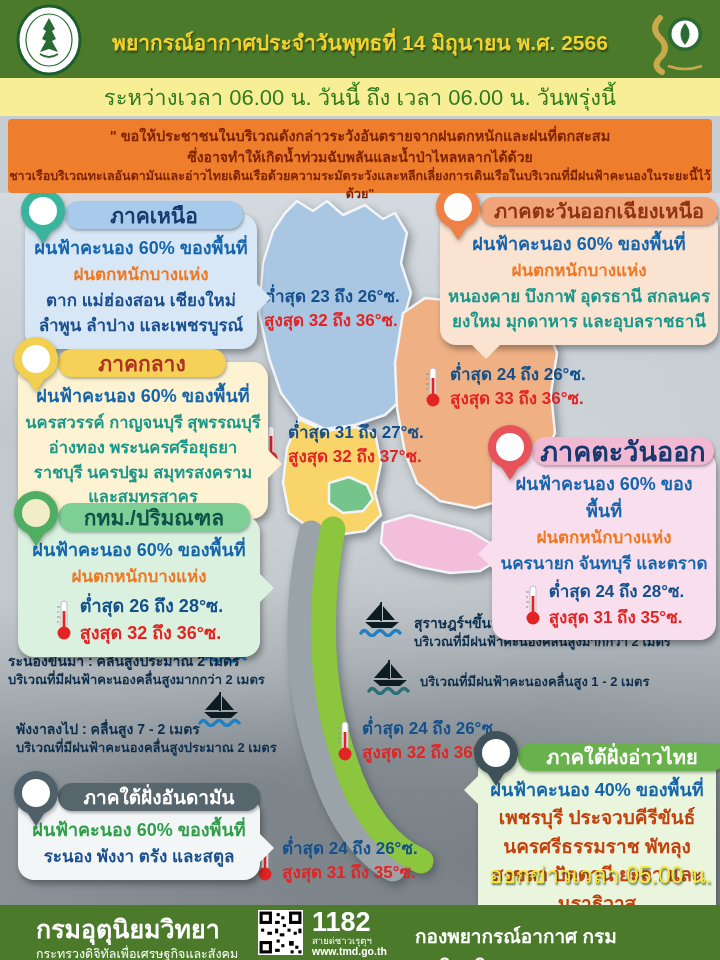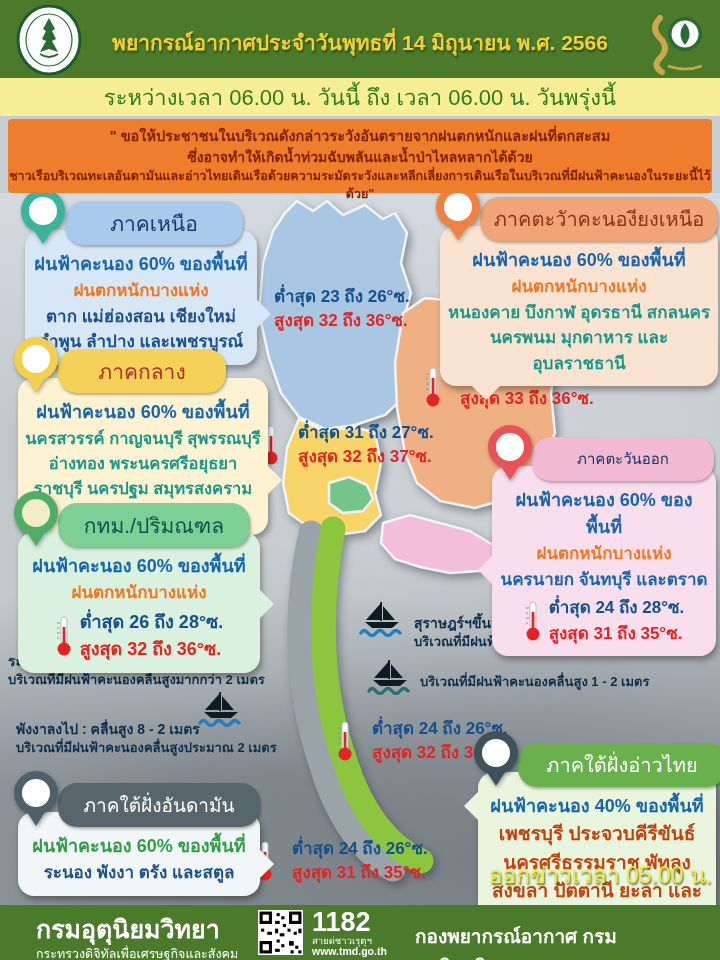--- a/index.html
+++ b/index.html
@@ -30,22 +30,22 @@
 
 
 .mapsvg{position:absolute;left:225px;top:0;z-index:1;filter:drop-shadow(3px 4px 4px rgba(40,50,60,.45))}
 
 
 .rb{position:absolute;z-index:3}
 .rb .pin{position:absolute;left:-4px;top:-12px;width:44px;height:60px;z-index:5;filter:drop-shadow(1px 2px 2px rgba(0,0,0,.35))}
 .rb .pin .head{width:44px;height:44px;border-radius:50%;background:var(--pc);position:relative}
 .rb .pin .head::after{content:"";position:absolute;inset:8px;background:var(--pic,#fff);border-radius:50%}
 .rb .pin .tip{width:0;height:0;margin:-9px auto 0;border-left:13px solid transparent;border-right:13px solid transparent;border-top:20px solid var(--pc)}
-.rb .pill{position:relative;z-index:4;margin-left:40px;height:44px;border-radius:19px;display:flex;align-items:center;
-  justify-content:center;font-weight:normal;box-shadow:1px 2px 3px rgba(0,0,0,.3)}
+.rb .pill{position:relative;z-index:4;margin-left:40px;height:28px;border-radius:19px;display:flex;align-items:center;
+  justify-content:center;font-weight:bold;box-shadow:1px 2px 3px rgba(0,0,0,.3)}
 .rb .card{position:relative;z-index:2;margin-top:-15px;border-radius:16px;padding:21px 6px 10px;text-align:center;
   font-weight:bold;box-shadow:2px 4px 6px rgba(0,0,0,.35);line-height:1.5}
 .rb .card::after{content:"";position:absolute;width:24px;height:24px;background:inherit;transform:rotate(45deg);z-index:-1}
 .ln.rain{color:#1565ad;font-size:18px}
 .ln.heavy{color:#f0761f;font-size:17px}
 .ln.prov{color:#1a4f8f;font-size:17px}
 .trow{display:flex;align-items:center;justify-content:center;gap:7px;margin-top:3px;text-align:left}
 .trow .tmin{color:#14508c;font-size:18px}
 .trow .tmax{color:#e22424;font-size:18px}
 
@@ -60,21 +60,21 @@
 .northeast .card::after{left:34px;bottom:-9px}
 .northeast .prov{color:#17988a}
 
 .central{left:18px;top:156px;width:250px;--pc:#f2cf4e}
 .central .pill{width:168px;background:#f6d158;color:#ae3122;font-size:21px}
 .central .card{background:#fdf3d2}
 .central .card::after{right:-9px;top:90px}
 .central .prov{color:#17988a;font-size:16.5px}
 
 .east{left:492px;top:244px;width:224px;--pc:#e8535a}
-.east .pill{width:182px;background:#f2b9d3;color:#16386e;font-size:15px}
+.east .pill{width:182px;background:#f2b9d3;color:#16386e;font-size:27px}
 .east .card{background:#f9dfed}
 .east .card::after{left:-9px;top:92px}
 .east .prov{color:#1565ad}
 .east .trow .tmin,.east .trow .tmax{font-size:17px}
 
 .bkk{left:18px;top:310px;width:242px;--pc:#4fae63;--pic:#f2ecc6}
 .bkk .pill{width:192px;background:#7ecf96;color:#0f5148;font-size:21px}
 .bkk .card{background:#d9f1de}
 .bkk .card::after{right:-9px;top:60px}
 
@@ -84,21 +84,21 @@
 .andaman .rain{color:#2f9e49}
 .andaman .card::after{right:-9px;top:40px}
 
 .gulf{left:478px;top:550px;width:238px;--pc:#3f5259}
 .gulf .pill{width:208px;background:#68b14c;color:#fff;font-size:20px}
 .gulf .card{background:#e9f5dd}
 .gulf .prov{color:#c2410c;font-size:19px}
 .gulf .card::after{left:-9px;top:22px}
 
 
-.tnote{position:absolute;display:flex;align-items:center;gap:18px;z-index:2;font-weight:bold;line-height:1.4;white-space:nowrap}
+.tnote{position:absolute;display:flex;align-items:center;gap:8px;z-index:2;font-weight:bold;line-height:1.4;white-space:nowrap}
 .tnote .tmin{color:#14508c;font-size:17px}
 .tnote .tmax{color:#e22424;font-size:17px}
 
 
 .boat{position:absolute;z-index:2}
 .snote{position:absolute;z-index:2;font-weight:bold;color:#0d2f4e;line-height:1.45;white-space:nowrap}
 .snote .s1{font-size:14px}
 .snote .s2{font-size:13px}
 
 
@@ -174,25 +174,25 @@
         <div class="ln heavy">ฝนตกหนักบางแห่ง</div>
         <div class="ln prov">ตาก แม่ฮ่องสอน เชียงใหม่ ลำพูน ลำปาง และเพชรบูรณ์</div>
       </div>
     </div>
 
     <div class="rb northeast">
       <div class="pin">
           <div class="head"></div>
           <div class="tip"></div>
         </div>
-      <div class="pill">ภาคตะวัาคะนองียงเหนือ</div>
+      <div class="pill">ภาคตะวันออกเฉียงเหนือ</div>
       <div class="card">
         <div class="ln rain">ฝนฟ้าคะนอง 60% ของพื้นที่</div>
         <div class="ln heavy">ฝนตกหนักบางแห่ง</div>
-        <div class="ln prov">หนองคาย บึงกาฬ อุดรธานี สกลนคร นครพนม มุกดาหาร และอุบลราชธานี</div>
+        <div class="ln prov">หนองคาย บึงกาฬ อุดรธานี สกลนคร ยงใหม มุกดาหาร และอุบลราชธานี</div>
       </div>
     </div>
 
     <div class="rb central">
       <div class="pin">
           <div class="head"></div>
           <div class="tip"></div>
         </div>
       <div class="pill">ภาคกลาง</div>
       <div class="card">
@@ -418,21 +418,21 @@
     <div class="boat" style="left:197px;top:498px">
       <svg width="48" height="36" viewBox="0 0 48 36">
         <path d="M23 2 L23 19 L8 19 Z" fill="#0d1b22"></path>
           <path d="M25 5 L25 19 L37 19 Z" fill="#0d1b22"></path>
         <rect x="22.2" y="1" width="1.8" height="19" fill="#0d1b22"></rect>
         <path d="M7 21 H41 L34 27 H14 Z" fill="#0d1b22"></path>
         <path d="M3 32 Q6 27 10 32 T18 32 T26 32 T34 32 T42 32" fill="none" stroke="#1d7fc4" stroke-width="3.4" stroke-linecap="round"></path>
       </svg>
     </div>
     <div class="snote" style="left:16px;top:526px">
-      <div class="s1">พังงาลงไป : คลื่นสูง 8 - 2 เมตร</div>
+      <div class="s1">พังงาลงไป : คลื่นสูง 7 - 2 เมตร</div>
       <div class="s2">บริเวณที่มีฝนฟ้าคะนองคลื่นสูงประมาณ 2 เมตร</div>
     </div>
 
     <div class="issued">ออกข่าวเวลา 05.00 น.</div>
   </div>
 
   <div class="ftr">
     <div class="f-dept">
       <div class="d1">กรมอุตุนิยมวิทยา</div>
       <div class="d2">กระทรวงดิจิทัลเพื่อเศรษฐกิจและสังคม</div>

